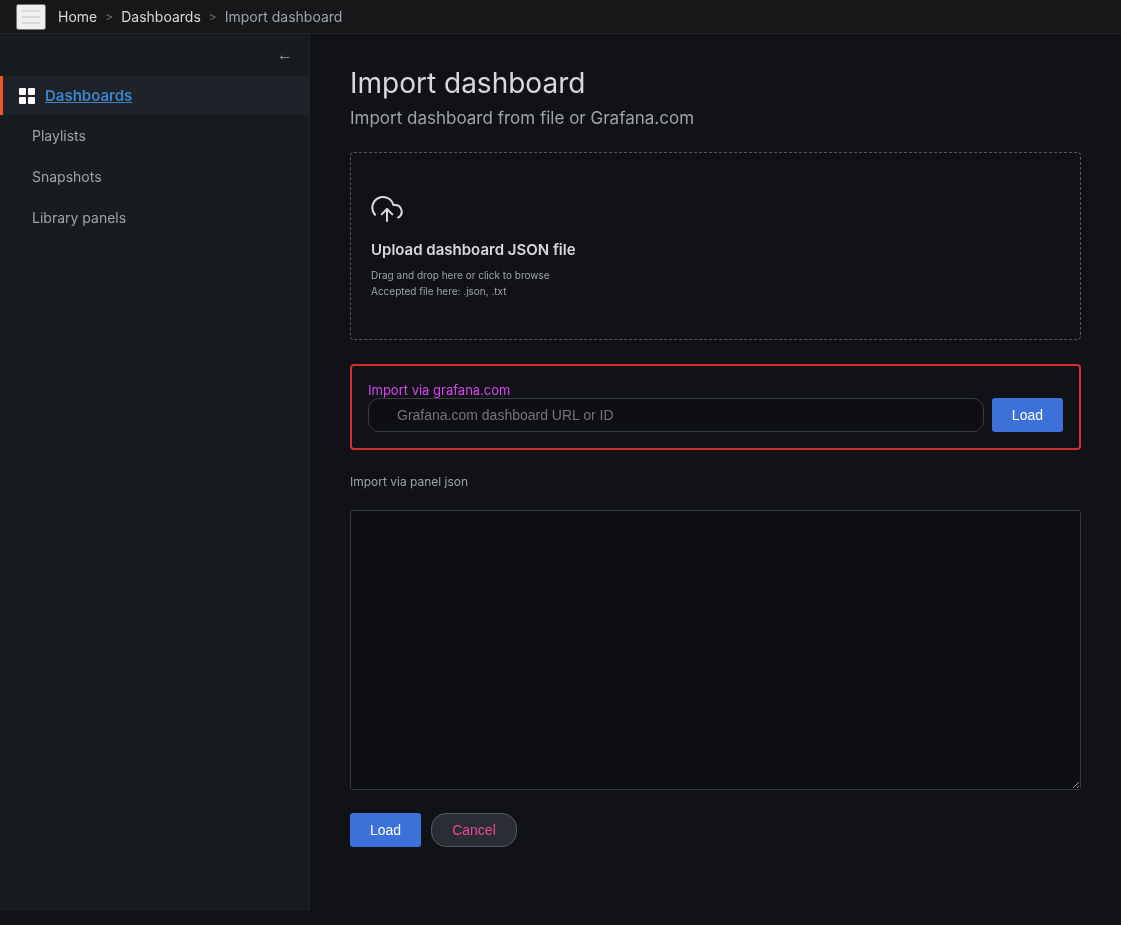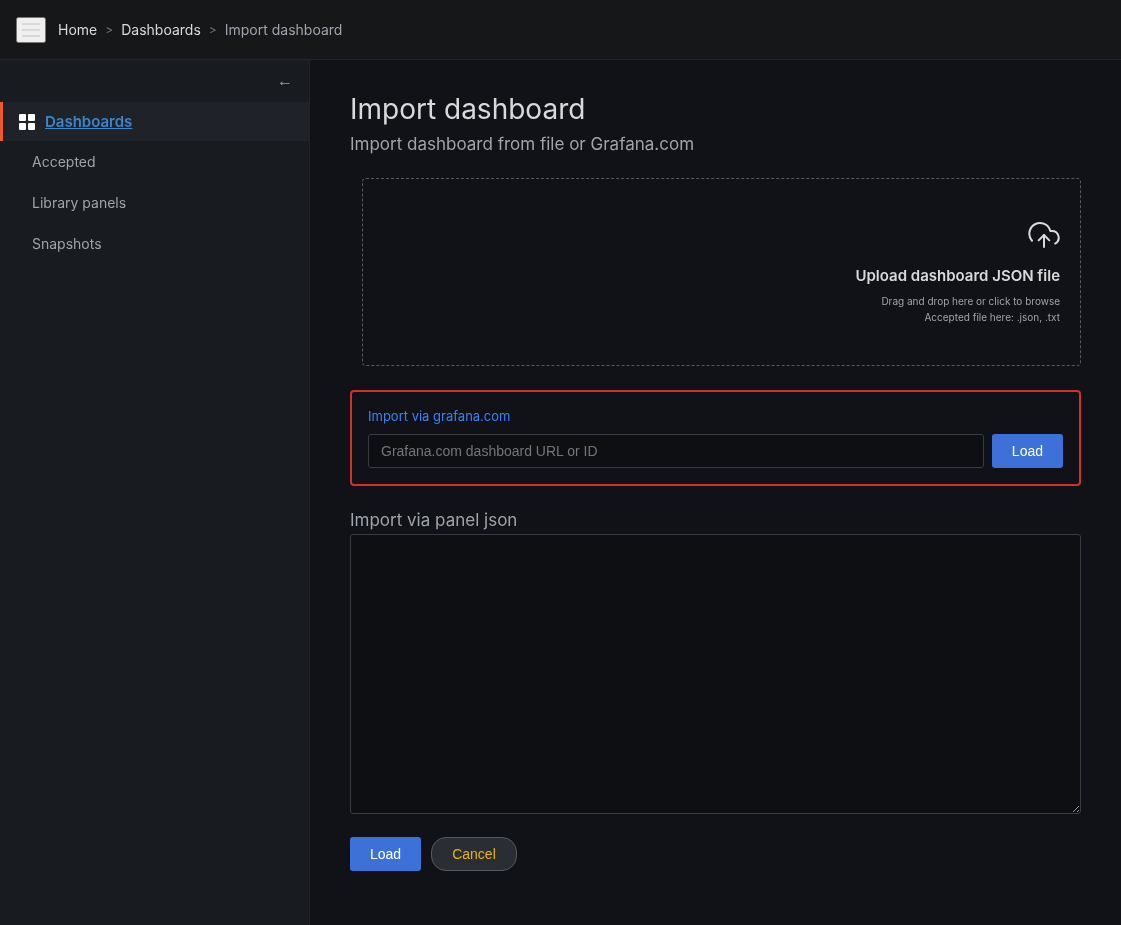--- a/index.html
+++ b/index.html
@@ -9,21 +9,21 @@
       font-family: Inter, Helvetica, Arial, sans-serif;
       font-size: 14px;
       height: 925px;
       width: 1121px;
       overflow: hidden;
     }
 
     
     .topbar {
       background: #161719;
-      height: 60px;
+      height: 34px;
       display: flex;
       align-items: center;
       padding: 0 16px;
       gap: 12px;
       border-bottom: 1px solid #222426;
     }
     .topbar-hamburger {
       display: flex;
       flex-direction: column;
       gap: 4px;
@@ -125,24 +125,23 @@
       font-size: 17px;
       color: #9fa3ab;
       margin-bottom: 24px;
     }
 
     
     .upload-zone {
       border: 1px dashed #555a62;
       border-radius: 4px;
       padding: 40px 20px;
-      text-align: right;
+      text-align: left;
       margin-bottom: 24px;
       cursor: pointer;
-      margin-left: 12px;
     }
     .upload-icon {
       margin-bottom: 12px;
       color: #d8d9da;
     }
     .upload-icon svg {
       width: 32px;
       height: 32px;
     }
     .upload-title {
@@ -159,53 +158,52 @@
 
     
     .section-box {
       border: 2px solid #d32f2f;
       border-radius: 4px;
       padding: 16px;
       margin-bottom: 24px;
     }
     .section-label {
       font-size: 13px;
-      color: #3b82f6;
-      margin-bottom: 10px;
+      color: #d946ef;
     }
     .input-row {
       display: flex;
       gap: 8px;
     }
     .text-input {
       flex: 1;
       background: #0d0f13;
       border: 1px solid #373b42;
-      border-radius: 3px;
-      color: #9fa3ab;
-      padding: 8px 12px;
+      border-radius: 11px;
+      color: #9fa3ab;
+      padding: 8px 28px;
       font-size: 14px;
       outline: none;
     }
     .btn-primary {
       background: #3d71d9;
       color: #fff;
       border: none;
       border-radius: 3px;
       padding: 8px 20px;
       font-size: 14px;
       cursor: pointer;
       white-space: nowrap;
     }
 
     
     .section-label-plain {
-      font-size: 17px;
-      color: #9fa3ab;
-      margin-bottom: 4px;
+      font-size: 12px;
+      color: #9fa3ab;
+      margin-bottom: 21px;
     }
     .json-textarea {
       width: 100%;
       height: 280px;
       background: #0d0f13;
       border: 1px solid #373b42;
       border-radius: 3px;
       color: #d8d9da;
       padding: 10px 12px;
       font-size: 13px;
@@ -224,21 +222,21 @@
       background: #3d71d9;
       color: #fff;
       border: none;
       border-radius: 3px;
       padding: 8px 20px;
       font-size: 14px;
       cursor: pointer;
     }
     .btn-cancel {
       background: #2a2d34;
-      color: #eab308;
+      color: #ec4899;
       border: 1px solid #555a62;
       border-radius: 15px;
       padding: 8px 20px;
       font-size: 14px;
       cursor: pointer;
     }
 
     
     .grid-icon {
       display: inline-grid;
@@ -282,27 +280,27 @@
       <div class="item-icon grid-icon">
         <span></span>
           <span></span>
           <span></span>
           <span></span>
       </div>
       <span class="item-label">Dashboards</span>
     </div>
 
     <div class="sidebar-item">
-      <span>Accepted</span>
+      <span>Playlists</span>
+    </div>
+    <div class="sidebar-item">
+      <span>Snapshots</span>
     </div>
     <div class="sidebar-item">
       <span>Library panels</span>
-    </div>
-    <div class="sidebar-item">
-      <span>Snapshots</span>
     </div>
   </div>
 
   <div class="main">
     <h1 class="page-title">Import dashboard</h1>
     <p class="page-subtitle">Import dashboard from file or Grafana.com</p>
 
     <div class="upload-zone">
       <div class="upload-icon">
         <svg viewBox="0 0 24 24" fill="none" stroke="currentColor" stroke-width="1.5" stroke-linecap="round" stroke-linejoin="round">

